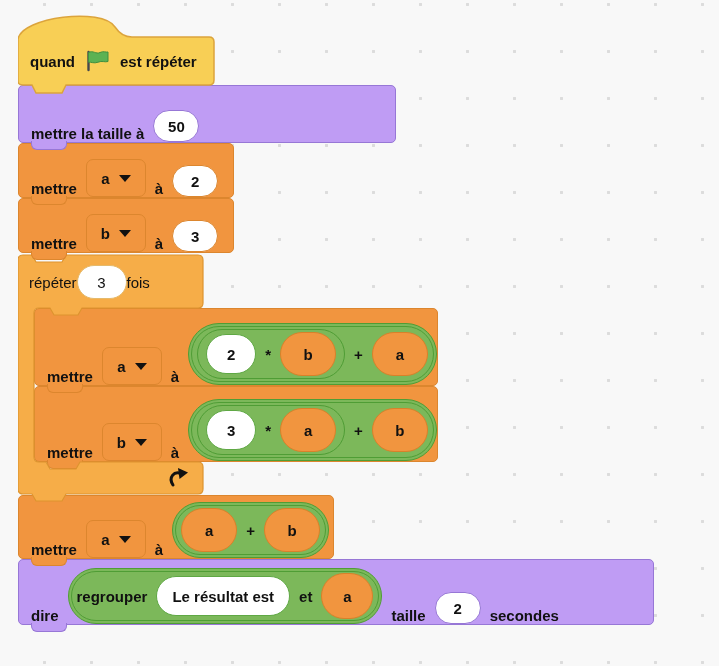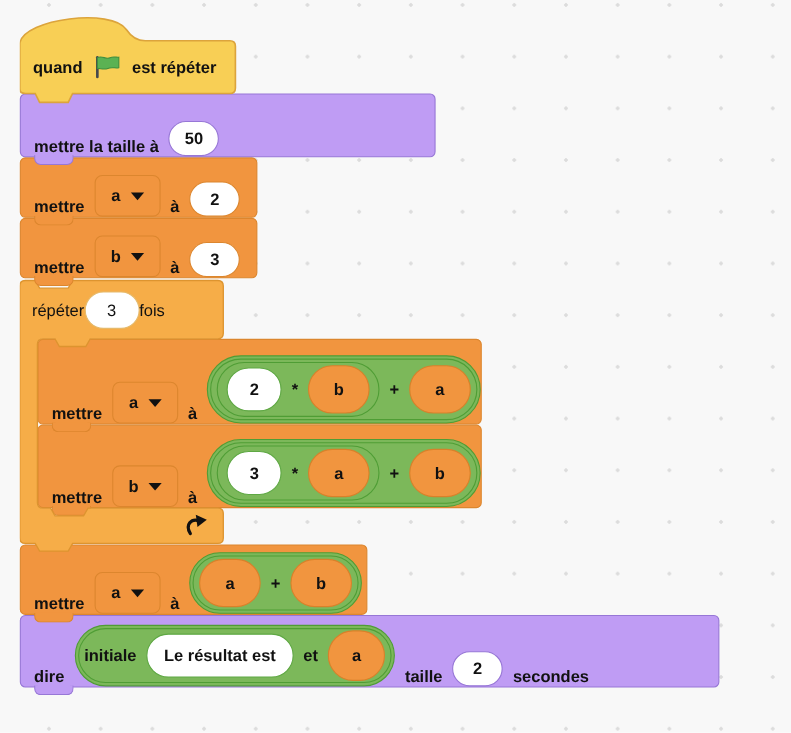--- a/index.html
+++ b/index.html
@@ -167,21 +167,21 @@
       <span class="oval varov">a</span>
       <span>+</span>
       <span class="oval varov">b</span>
     </span>
     <i class="tab"></i>
   </div>
 
   <div class="blk looks" style="left:18px;top:559px;width:636px;height:66px;z-index:7">
     <span>dire</span>
     <span class="pill ring" style="height:56px">
-      <span>initiale</span>
+      <span>regrouper</span>
       <span class="wtext">Le résultat est</span>
       <span>et</span>
       <span class="oval varov big">a</span>
     </span>
     <span>taille</span>
     <span class="oval num bd-looks">2</span>
     <span>secondes</span>
     <i class="tab"></i>
   </div>
 

